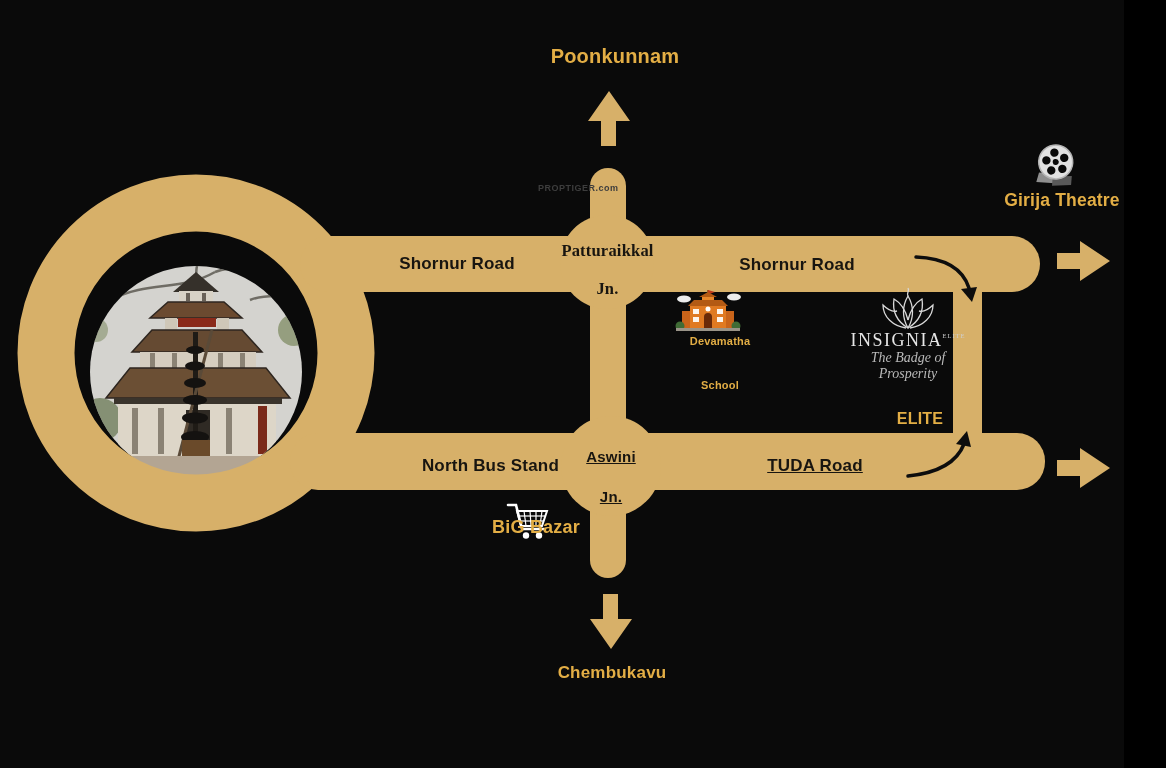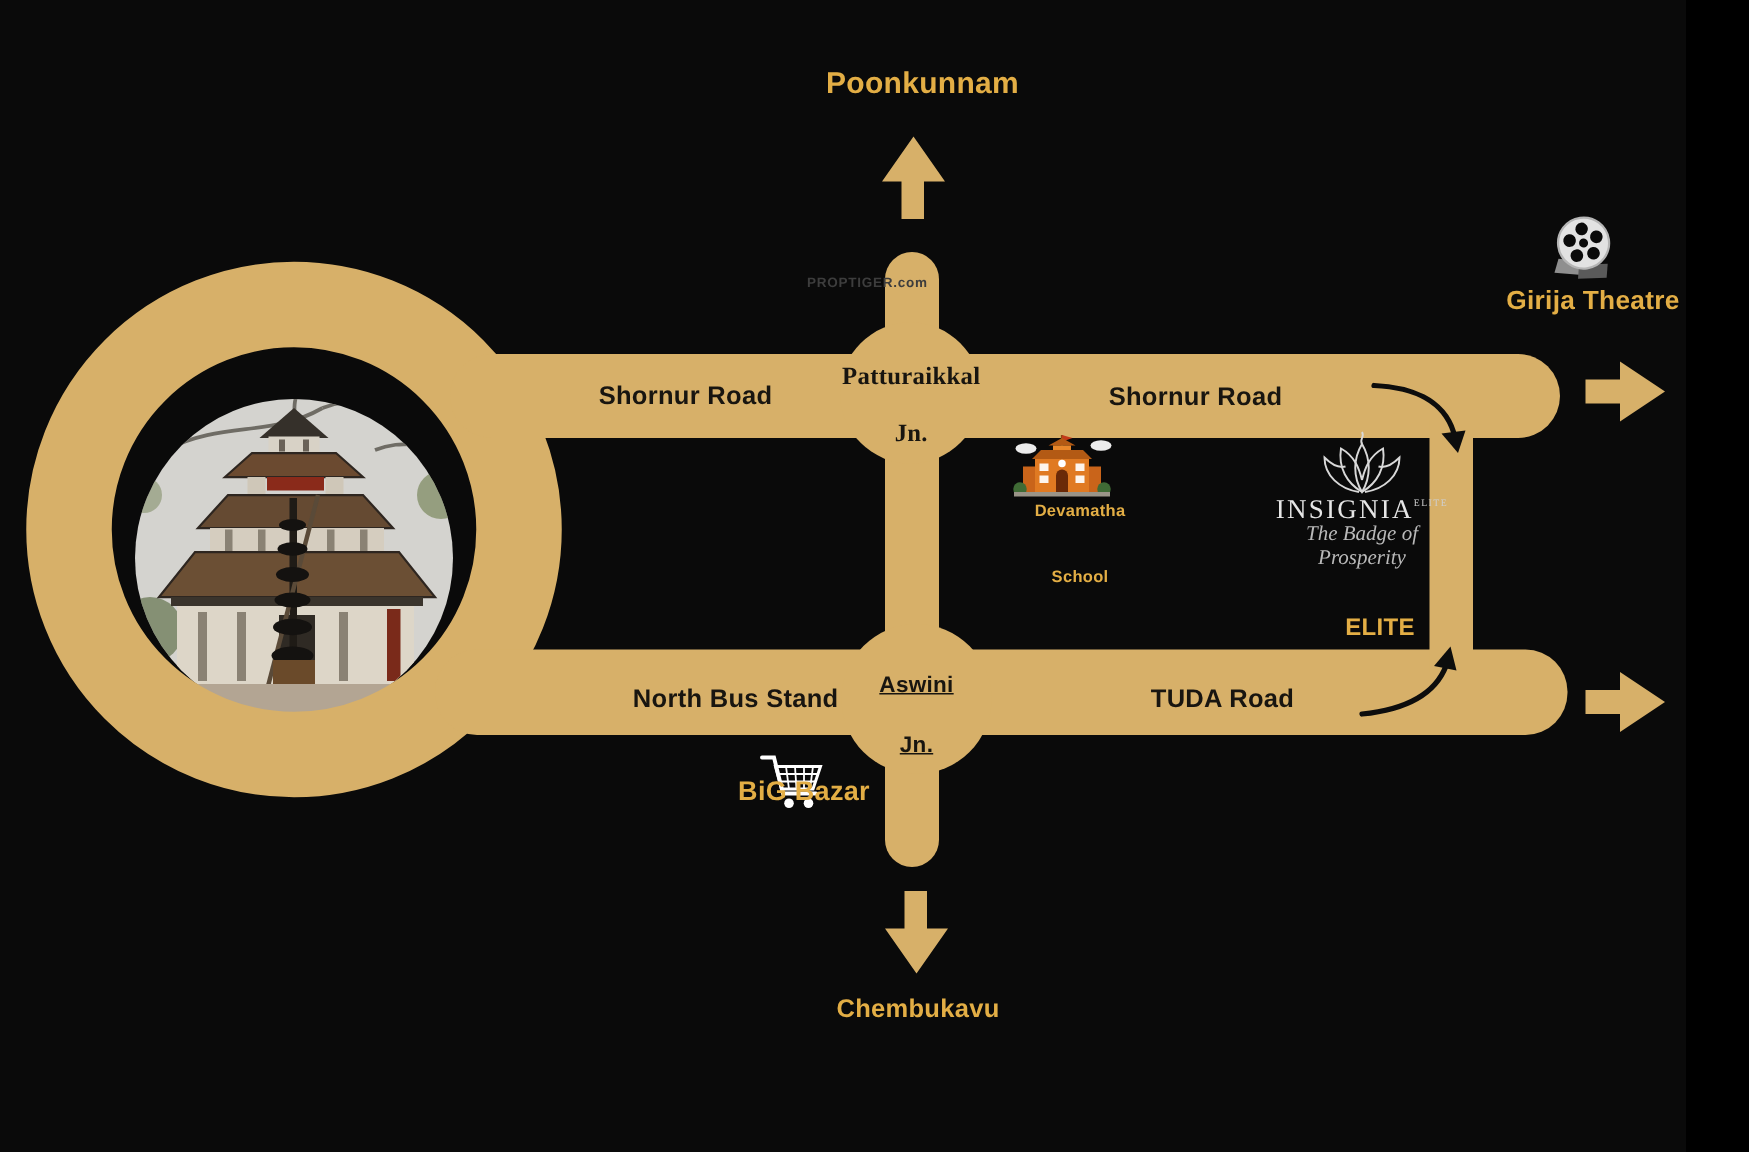--- a/index.html
+++ b/index.html
@@ -9,21 +9,21 @@
   }
   .lbl{position:absolute;font-weight:bold;text-align:center;white-space:pre-line;
        color:#e3ae45;letter-spacing:.2px;}
   .onroad{color:#181510;}
   #lbl-poonkunnam{left:495px;top:45px;width:240px;font-size:20px;}
   #lbl-chembukavu{left:492px;top:663px;width:240px;font-size:17px;}
   #lbl-swaraj{left:99px;top:205px;width:200px;font-size:18px;}
   #lbl-shornur-left{left:357px;top:254px;width:200px;font-size:17px;}
   #lbl-shornur-right{left:697px;top:255px;width:200px;font-size:17px;}
   #lbl-nbs{left:359px;top:456px;width:200px;font-size:17px;text-align:right;}
-  #lbl-tuda{left:715px;top:456px;width:200px;font-size:17px;}
+  #lbl-tuda{left:715px;top:456px;width:200px;font-size:17px;text-decoration:underline;}
   #jn-patturaikkal{left:540px;top:241px;width:135px;font-size:16.5px;line-height:19px;font-family:Liberation Serif, serif;}
   #jn-aswini{left:561px;top:447px;width:100px;font-size:15px;line-height:20px;text-decoration:underline;}
   #lbl-bsnl{left:878px;top:410px;width:84px;font-size:16px;}
   #lbl-bigbazar{left:456px;top:517px;width:160px;font-size:18px;}
   #lbl-girija{left:980px;top:190px;width:164px;font-size:17.5px;}
   #lbl-devamatha{left:650px;top:330px;width:140px;font-size:11px;line-height:22px;}
   #watermark{position:absolute;left:538px;top:183px;width:70px;font-size:9px;
      color:#3d3d3d;letter-spacing:.5px;font-weight:bold;text-align:left;}
   #insignia-block{position:absolute;left:848px;top:288px;width:120px;text-align:center;}
   #insignia-brandline{color:#e6e6e6;font-family:"Liberation Serif",serif;

